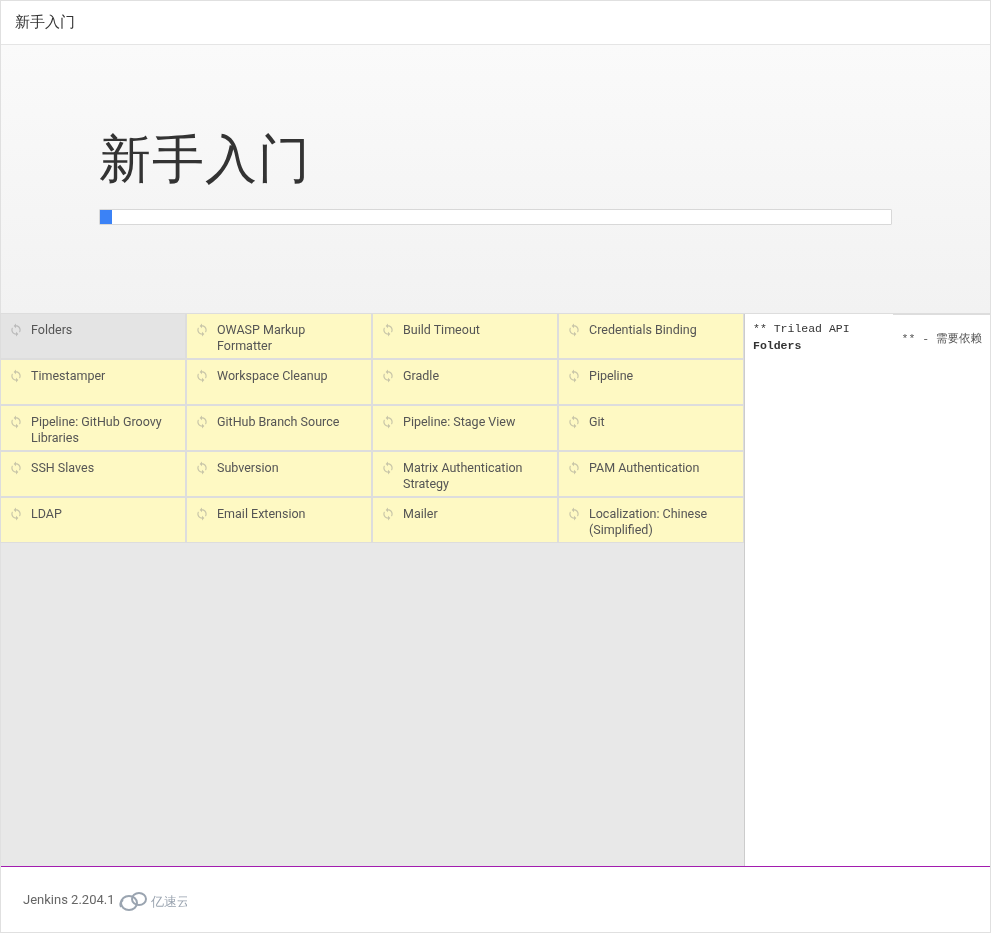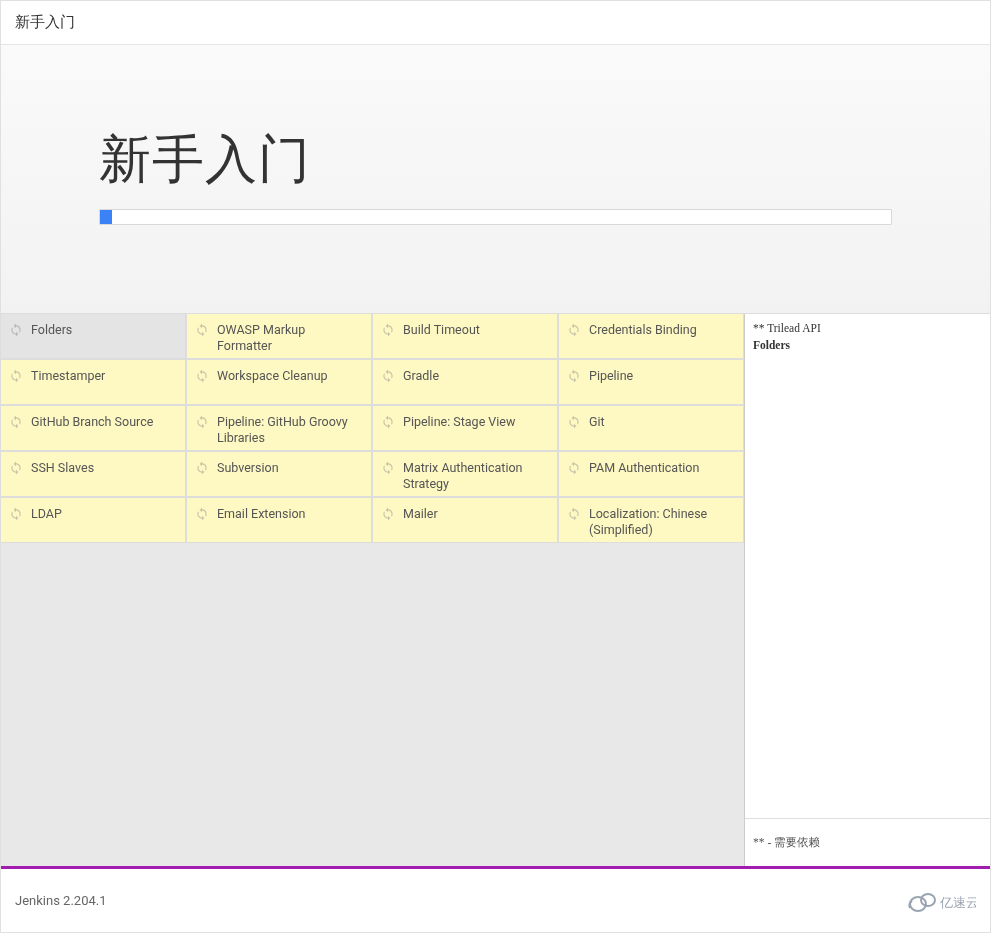--- a/index.html
+++ b/index.html
@@ -87,44 +87,44 @@
       margin-right: 8px;
       margin-top: 1px;
       opacity: 0.45;
     }
     .refresh-icon svg { width: 100%; height: 100%; display: block; }
     .plugin-label { line-height: 1.3; }
     .log-panel {
       width: 245px;
       background: #fff;
       display: flex;
-      flex-direction: column;
-      font-family: Liberation Serif, serif;
+      flex-direction: row;
+      font-family: Liberation Mono, monospace;
       font-size: 11.5px;
     }
     .log-body {
       flex: 1;
       padding: 6px 8px;
       color: #333;
       line-height: 1.5;
     }
     .log-line-bold { font-weight: bold; }
     .log-footer {
       border-top: 1px solid #ddd;
       padding: 16px 8px;
       color: #555;
     }
     .footer {
       height: 66px;
-      border-top: 3px solid #a21caf;
+      border-top: 1px solid #a21caf;
       background: #fff;
       display: flex;
       align-items: center;
-      justify-content: space-between;
-      padding: 0 14px;
+      justify-content: flex-start;
+      padding: 0 22px;
     }
     .version {
       font-size: 13px;
       color: #666;
     }
     .brand-logo {
       display: flex;
       align-items: center;
       gap: 4px;
       color: #b91c1c;
@@ -211,29 +211,29 @@
             </svg>
           </span>
           <span class="plugin-label">Pipeline</span>
         </div>
         <div class="plugin-cell">
           <span class="refresh-icon">
             <svg viewBox="0 0 24 24">
               <path fill="#888" d="M12 4V1L8 5l4 4V6c3.31 0 6 2.69 6 6 0 1.01-.25 1.97-.7 2.8l1.46 1.46A7.93 7.93 0 0020 12c0-4.42-3.58-8-8-8zm0 14c-3.31 0-6-2.69-6-6 0-1.01.25-1.97.7-2.8L5.24 7.74A7.93 7.93 0 004 12c0 4.42 3.58 8 8 8v3l4-4-4-4v3z"></path>
             </svg>
           </span>
+          <span class="plugin-label">Pipeline: GitHub Groovy Libraries</span>
+        </div>
+        <div class="plugin-cell">
+          <span class="refresh-icon">
+            <svg viewBox="0 0 24 24">
+              <path fill="#888" d="M12 4V1L8 5l4 4V6c3.31 0 6 2.69 6 6 0 1.01-.25 1.97-.7 2.8l1.46 1.46A7.93 7.93 0 0020 12c0-4.42-3.58-8-8-8zm0 14c-3.31 0-6-2.69-6-6 0-1.01.25-1.97.7-2.8L5.24 7.74A7.93 7.93 0 004 12c0 4.42 3.58 8 8 8v3l4-4-4-4v3z"></path>
+            </svg>
+          </span>
           <span class="plugin-label">GitHub Branch Source</span>
-        </div>
-        <div class="plugin-cell">
-          <span class="refresh-icon">
-            <svg viewBox="0 0 24 24">
-              <path fill="#888" d="M12 4V1L8 5l4 4V6c3.31 0 6 2.69 6 6 0 1.01-.25 1.97-.7 2.8l1.46 1.46A7.93 7.93 0 0020 12c0-4.42-3.58-8-8-8zm0 14c-3.31 0-6-2.69-6-6 0-1.01.25-1.97.7-2.8L5.24 7.74A7.93 7.93 0 004 12c0 4.42 3.58 8 8 8v3l4-4-4-4v3z"></path>
-            </svg>
-          </span>
-          <span class="plugin-label">Pipeline: GitHub Groovy Libraries</span>
         </div>
         <div class="plugin-cell">
           <span class="refresh-icon">
             <svg viewBox="0 0 24 24">
               <path fill="#888" d="M12 4V1L8 5l4 4V6c3.31 0 6 2.69 6 6 0 1.01-.25 1.97-.7 2.8l1.46 1.46A7.93 7.93 0 0020 12c0-4.42-3.58-8-8-8zm0 14c-3.31 0-6-2.69-6-6 0-1.01.25-1.97.7-2.8L5.24 7.74A7.93 7.93 0 004 12c0 4.42 3.58 8 8 8v3l4-4-4-4v3z"></path>
             </svg>
           </span>
           <span class="plugin-label">Pipeline: Stage View</span>
         </div>
         <div class="plugin-cell">

